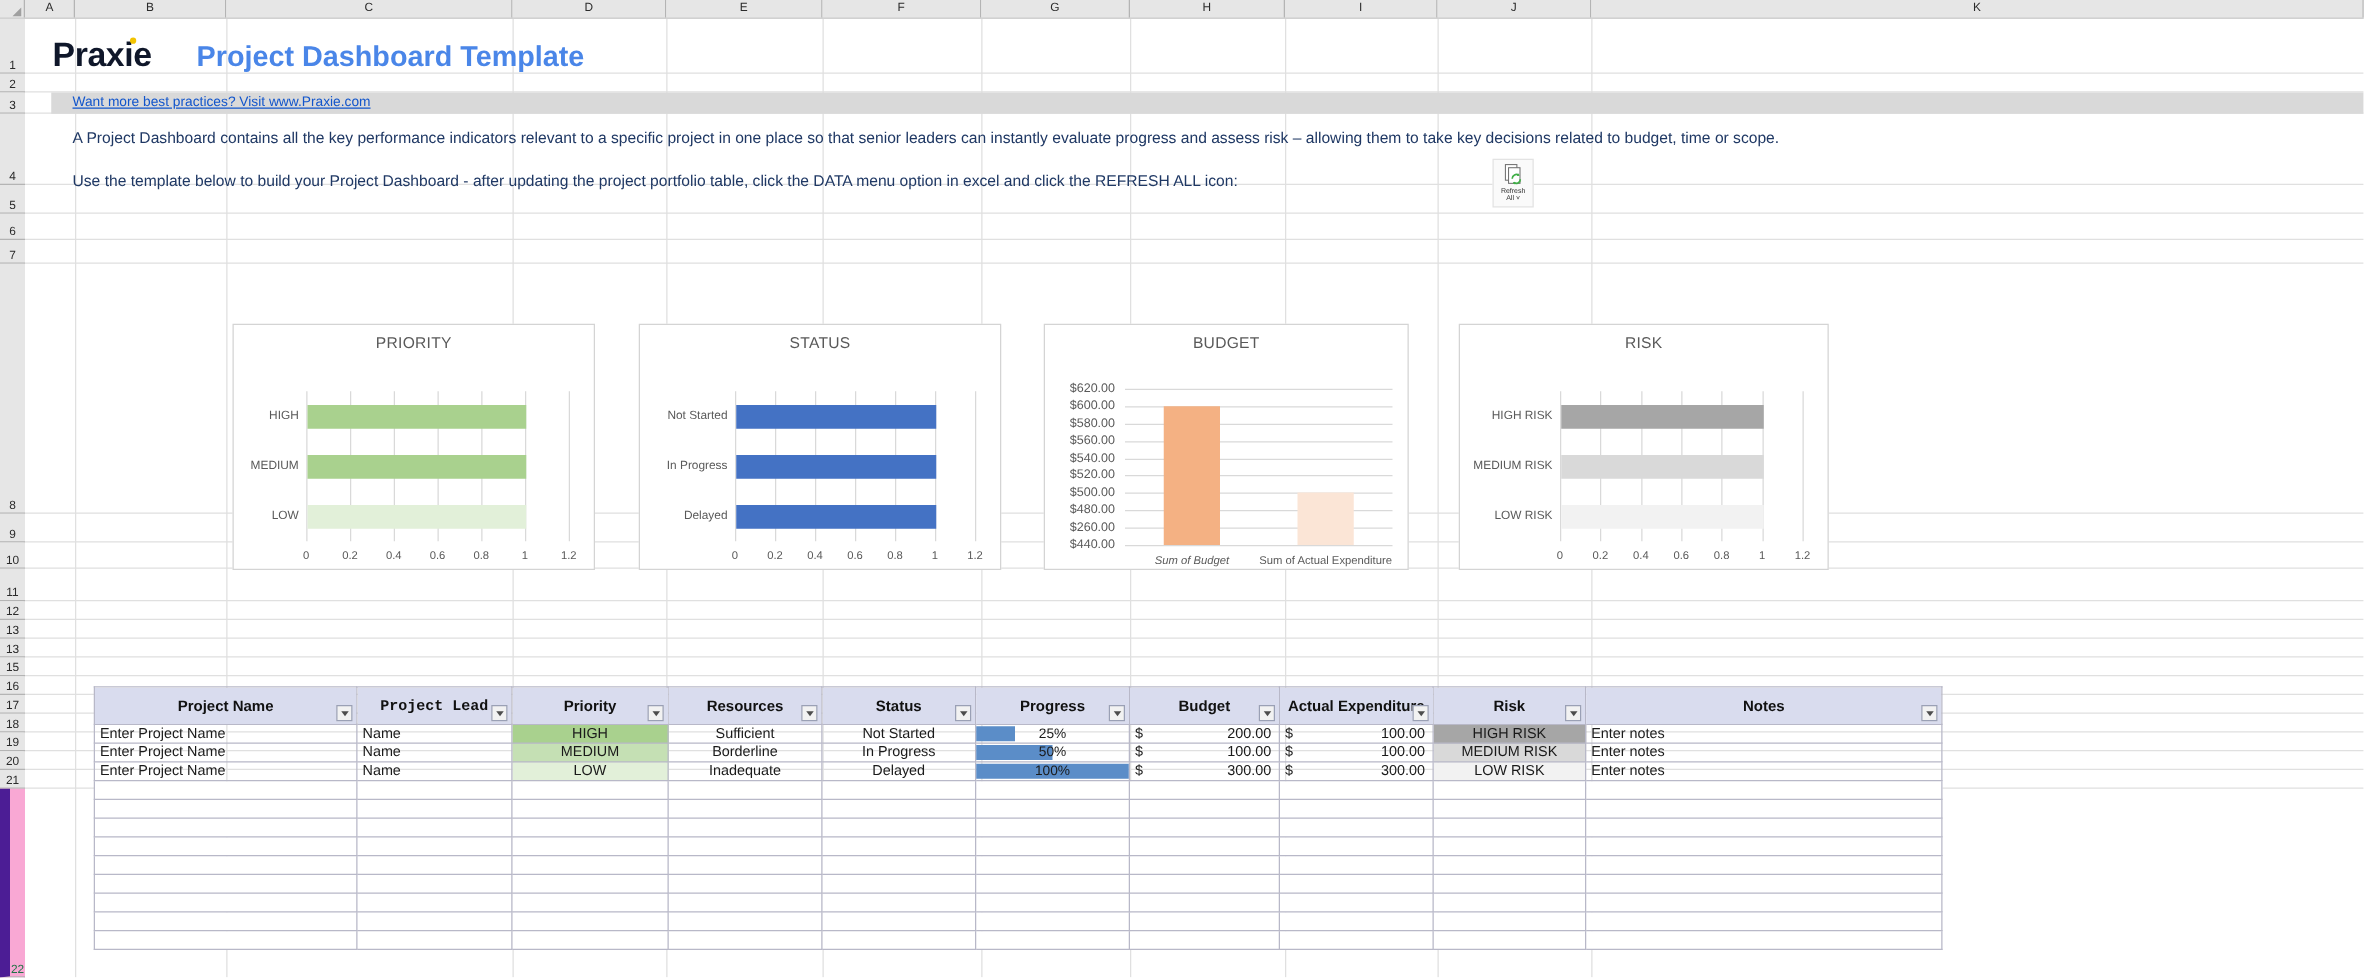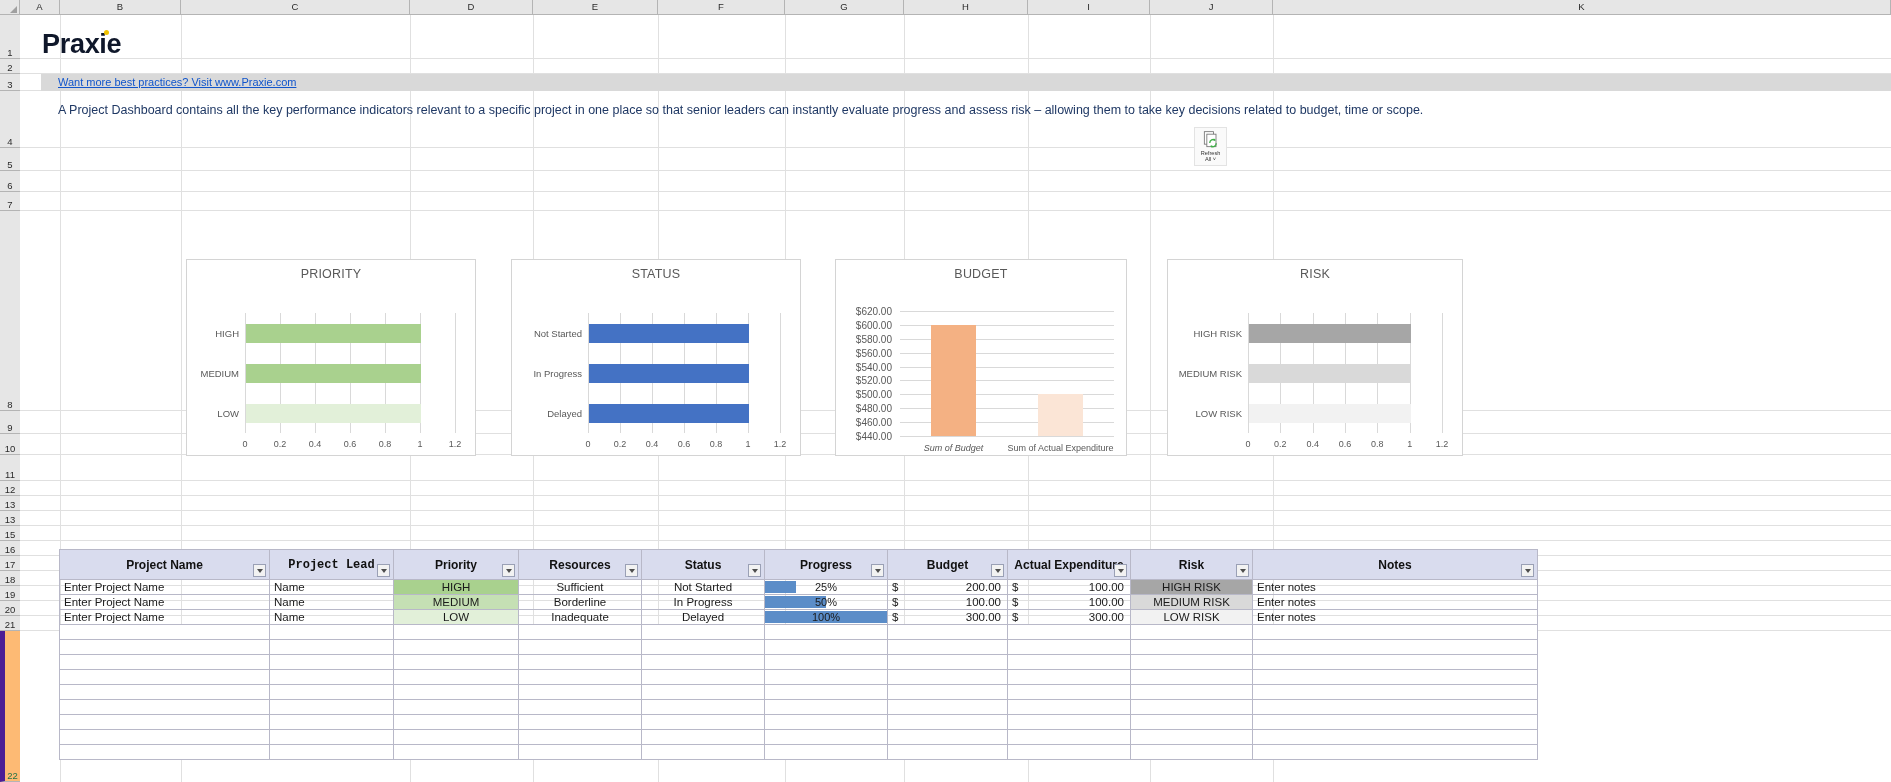--- a/index.html
+++ b/index.html
@@ -40,21 +40,21 @@
     background: #e6e6e6; border-right: 1px solid #b4b4b4;
   }
   .row-head {
     position: absolute; left: 0; width: 20px;
     border-bottom: 1px solid #b4b4b4;
     font-size: 9.5px; color: #2b2b2b;
     text-align: center; background: #e6e6e6;
     display: flex; align-items: flex-end; justify-content: center;
     padding-bottom: 0px; line-height: 11px;
   }
-  .row-head.selected { background:#fdba74; color:#217346; border-left:5px solid #4c1d95; }
+  .row-head.selected { background:#f9a8d4; color:#217346; border-left:8px solid #4c1d95; }
 
   
   #canvas {
     position: absolute; left: 20px; top: 15px;
     width: 1871px; height: 767px; background: #fff;
     overflow: hidden;
   }
 
   
   .gridline-h { position:absolute; left:0; width:1871px; height:1px; background:#e0e0e0; }
@@ -137,21 +137,21 @@
     text-align: right; transform: translateY(-50%); white-space: nowrap;
   }
   .hgrid { position: absolute; height: 1px; background: #d9d9d9; }
   .vbar { position: absolute; bottom: 0; }
   .vcat {
     position: absolute; font-size: 9px; color: #595959;
     text-align: center; transform: translateX(-50%); white-space: nowrap;
   }
 
   
-  .tbl { position: absolute; left: 39px; top: 534px; border-collapse: collapse; }
+  .tbl { position: absolute; left: 55px; top: 534px; border-collapse: collapse; }
   .tbl th, .tbl td {
     border: 1px solid #b8b8c8;
     font-size: 11.5px; color: #1a1a1a;
     padding: 0 4px; height: 15px;
   }
   .tbl th {
     background: #d9dcee; font-weight: bold; font-size: 12px;
     height: 30px; text-align: center; position: relative;
     color: #111;
   }
@@ -260,26 +260,28 @@
         <div class="gridline-v" style="left: 1008px; height: 767px;"></div>
         <div class="gridline-v" style="left: 1130px; height: 767px;"></div>
         <div class="gridline-v" style="left: 1253px; height: 767px;"></div>
       </div>
 
     <div class="brand-row">
       <div class="brand">
         <span>Praxie</span>
         <span class="dot"></span>
       </div>
+      <div class="doc-title">Project Dashboard Template</div>
     </div>
 
     <div class="link-band"></div>
     <a class="best-practice-link">Want more best practices? Visit www.Praxie.com</a>
 
     <div class="para para-1">A Project Dashboard contains all the key performance indicators relevant to a specific project in one place so that senior leaders can instantly evaluate progress and assess risk – allowing them to take key decisions related to budget, time or scope.</div>
+    <div class="para para-2">Use the template below to build your Project Dashboard - after updating the project portfolio table, click the DATA menu option in excel and click the REFRESH ALL icon:</div>
 
     <div class="refresh-icon-box">
       <svg class="refresh-glyph" viewBox="0 0 24 24">
         <rect x="4" y="2" width="11" height="15" fill="#ffffff" stroke="#707070" stroke-width="1"></rect>
         <rect x="7" y="5" width="11" height="15" fill="#ffffff" stroke="#707070" stroke-width="1"></rect>
         <path d="M10.5 15.5a4 4 0 0 1 6.4-3.2" fill="none" stroke="#3faf46" stroke-width="1.6"></path>
         <path d="M18.3 16a4 4 0 0 1-6.4 3.2" fill="none" stroke="#3faf46" stroke-width="1.6"></path>
         <path d="M16.2 10.3l1.5 2.3-2.7.3z" fill="#3faf46"></path>
         <path d="M12.6 21.2l-1.5-2.3 2.7-.3z" fill="#3faf46"></path>
       </svg>
@@ -352,21 +354,21 @@
             <div class="ytick" style="top: 71.6667px; width: 58px; right: 234px;">$560.00</div>
             <div class="hgrid" style="left: 64px; width: 214px; top: 85.5556px;"></div>
             <div class="ytick" style="top: 85.5556px; width: 58px; right: 234px;">$540.00</div>
             <div class="hgrid" style="left: 64px; width: 214px; top: 99.4444px;"></div>
             <div class="ytick" style="top: 99.4444px; width: 58px; right: 234px;">$520.00</div>
             <div class="hgrid" style="left: 64px; width: 214px; top: 113.333px;"></div>
             <div class="ytick" style="top: 113.333px; width: 58px; right: 234px;">$500.00</div>
             <div class="hgrid" style="left: 64px; width: 214px; top: 127.222px;"></div>
             <div class="ytick" style="top: 127.222px; width: 58px; right: 234px;">$480.00</div>
             <div class="hgrid" style="left: 64px; width: 214px; top: 141.111px;"></div>
-            <div class="ytick" style="top: 141.111px; width: 58px; right: 234px;">$460.00</div>
+            <div class="ytick" style="top: 141.111px; width: 58px; right: 234px;">$260.00</div>
             <div class="hgrid" style="left: 64px; width: 214px; top: 155px;"></div>
             <div class="ytick" style="top: 155px; width: 58px; right: 234px;">$440.00</div>
             <div class="vbar" style="left: 95px; width: 45px; height: 111.111px; bottom: 10px; background: rgb(244, 177, 131);"></div>
             <div class="vcat" style="left: 117.5px; top: 162px; font-style: italic;">Sum of Budget</div>
             <div class="vbar" style="left: 202px; width: 45px; height: 41.6667px; bottom: 10px; background: rgb(251, 229, 214);"></div>
             <div class="vcat" style="left: 224.5px; top: 162px;">Sum of Actual Expenditure</div>
           </div>
         </div>
         <div class="chart-card" style="left: 1147px; width: 296px;">
           <div class="chart-title">RISK</div>

